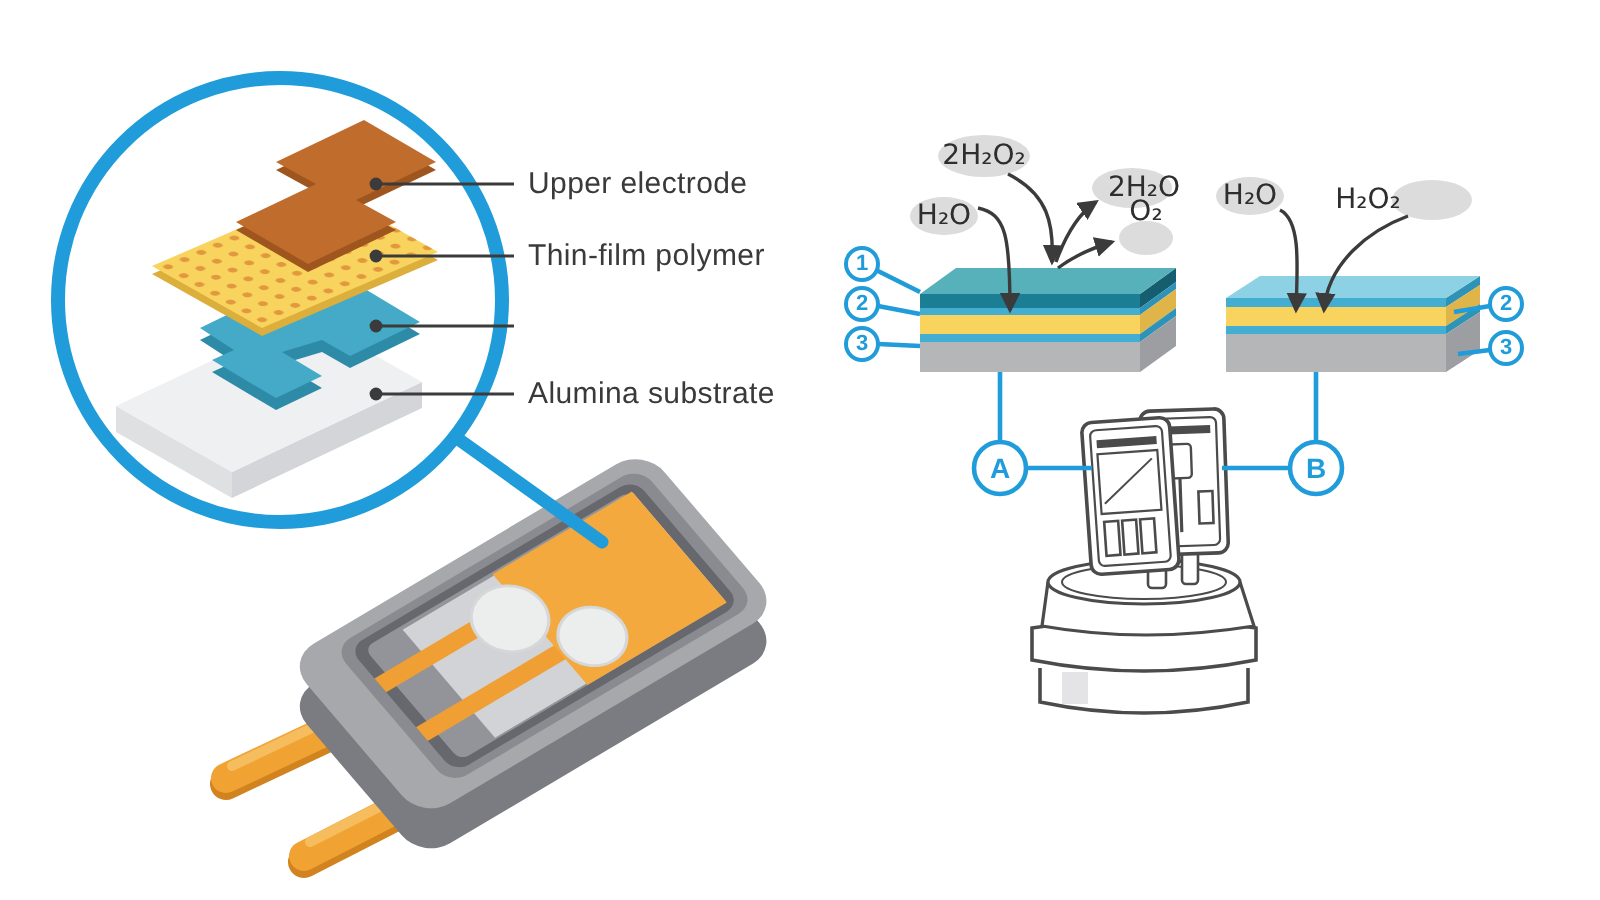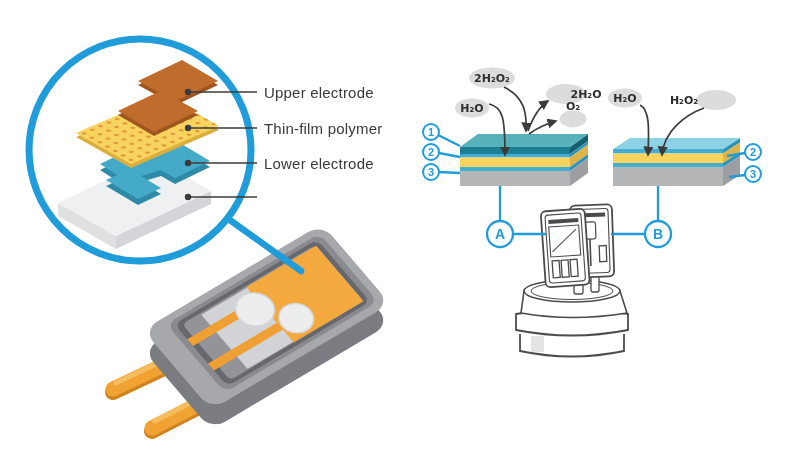--- a/index.html
+++ b/index.html
@@ -2,21 +2,21 @@
 <html><head>
 <meta charset="utf-8">
 <style>
   html,body{margin:0;padding:0;background:#ffffff;}
   .stage{position:relative;width:800px;height:450px;background:#ffffff;overflow:hidden;
          font-family:"Liberation Sans",sans-serif;}
   .stage svg{position:absolute;left:0;top:0;}
   .lbl{position:absolute;transform:translateY(-50%);font-size:15px;font-weight:500;
        color:#3a3a3a;letter-spacing:0.2px;white-space:nowrap;}
   .chem{position:absolute;transform:translate(-50%,-50%);
-        font-family:"DejaVu Sans",sans-serif;font-weight:bold;font-size:11px;
+        font-family:"DejaVu Sans",sans-serif;font-weight:normal;font-size:14px;
         color:#2e2e2e;white-space:nowrap;}
   .mk{position:absolute;transform:translate(-50%,-50%);font-weight:bold;font-size:11px;
       color:#1f9cd9;}
   .ab{position:absolute;transform:translate(-50%,-50%);font-weight:bold;font-size:14px;
       color:#1f9cd9;}
 </style>
 </head>
 <body>
 
 <div class="stage">
@@ -202,25 +202,25 @@
     <circle cx="753" cy="174" r="8"></circle>
   </g>
   <g stroke="#1f9cd9" stroke-width="2.3" fill="#ffffff">
     <circle cx="500" cy="234" r="13"></circle>
     <circle cx="658" cy="234" r="13"></circle>
   </g>
 </svg>
 
 <div class="lbl" style="left:264px;top:92px">Upper electrode</div>
 <div class="lbl" style="left:264px;top:128px">Thin-film polymer</div>
-<div class="lbl" style="left:264px;top:163px">Lower electrode</div>
+<div class="lbl" style="left:264px;top:197px">Alumina substrate</div>
 
 <div class="chem" style="left:472px;top:108px">H₂O</div>
 <div class="chem" style="left:492px;top:78px">2H₂O₂</div>
-<div class="chem" style="left:586px;top:94px">2H₂O</div>
+<div class="chem" style="left:572px;top:94px">2H₂O</div>
 <div class="chem" style="left:573px;top:106px">O₂</div>
 <div class="chem" style="left:625px;top:98px">H₂O</div>
 <div class="chem" style="left:684px;top:100px">H₂O₂</div>
 
 <div class="mk" style="left:431px;top:132px">1</div>
 <div class="mk" style="left:431px;top:152px">2</div>
 <div class="mk" style="left:431px;top:172px">3</div>
 <div class="mk" style="left:753px;top:152px">2</div>
 <div class="mk" style="left:753px;top:174px">3</div>
 

